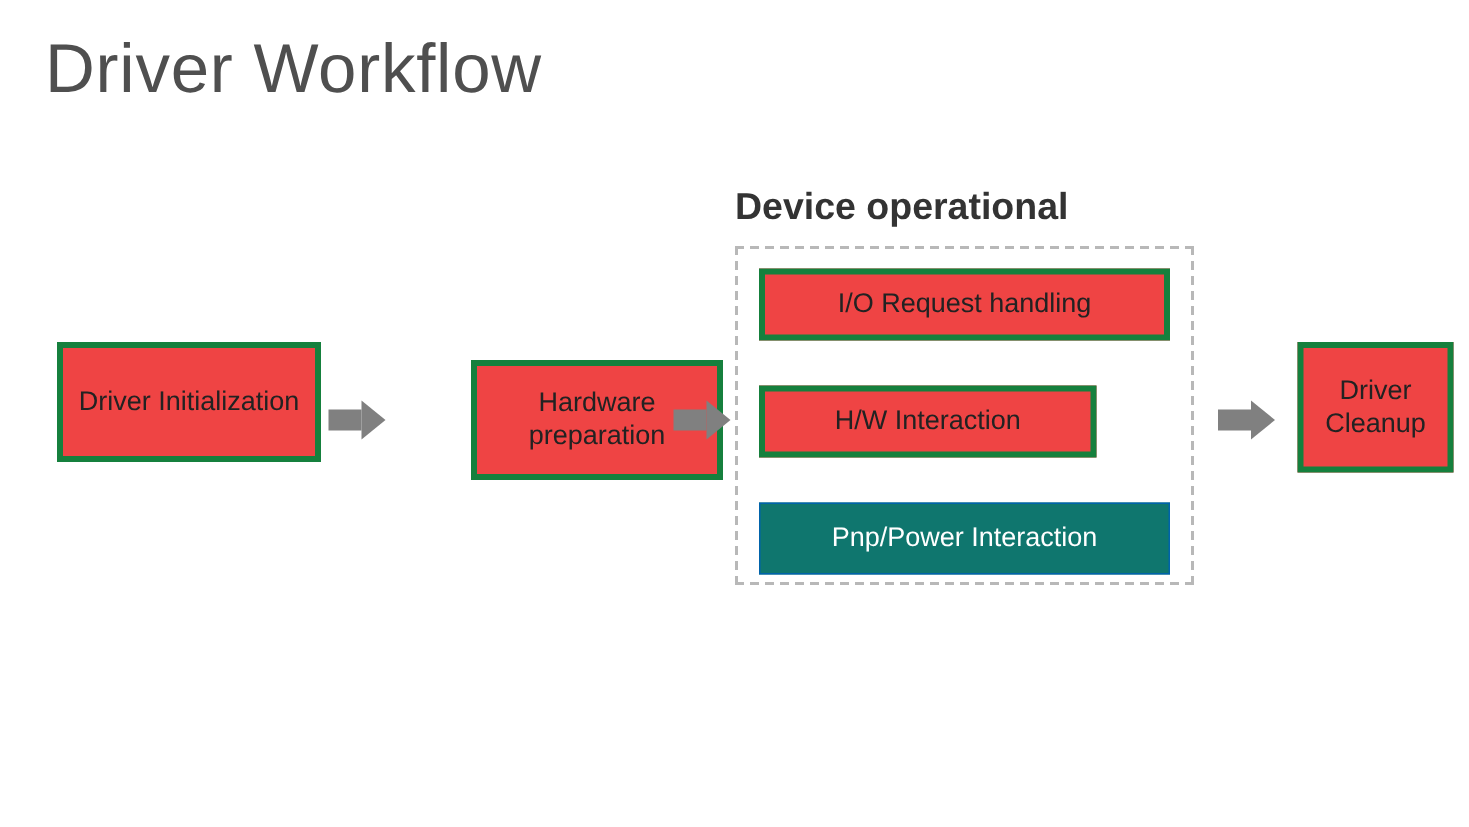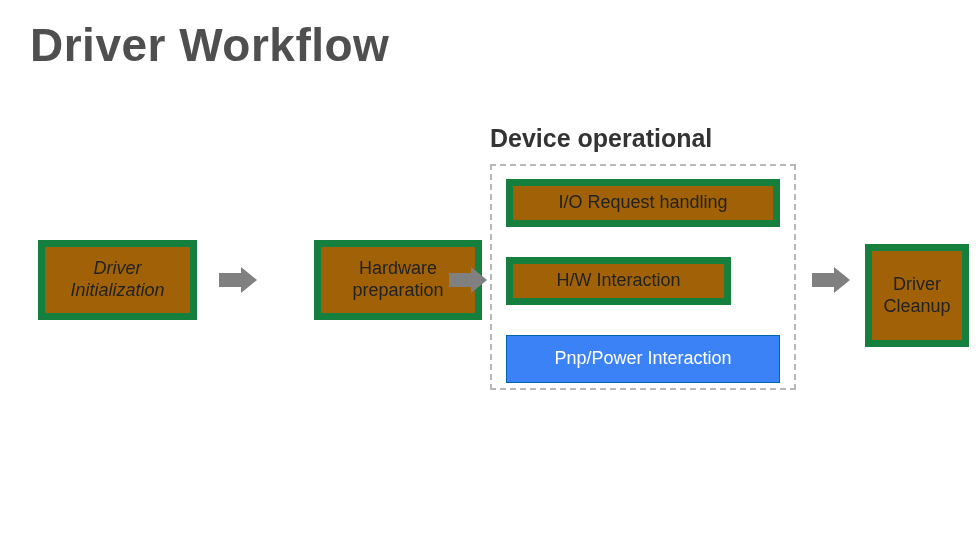--- a/index.html
+++ b/index.html
@@ -9,21 +9,21 @@
     background: #ffffff;
     font-family: "Segoe UI", Arial, sans-serif;
     position: relative;
     overflow: hidden;
   }
   .title {
     position: absolute;
     left: 30px;
     top: 18px;
     font-size: 46px;
-    font-weight: 700;
+    font-weight: 400;
     color: #4f4f4f;
     letter-spacing: 0.5px;
   }
   .section-label {
     position: absolute;
     left: 490px;
     top: 124px;
     font-size: 25px;
     font-weight: 600;
     color: #333333;
@@ -40,34 +40,34 @@
     position: absolute;
     display: flex;
     align-items: center;
     justify-content: center;
     text-align: center;
     font-size: 18px;
     line-height: 1.2;
     color: #222222;
   }
   .box-gray {
-    background: #a16207;
-    border: 7px solid #15803d;
+    background: #ef4444;
+    border: 4px solid #15803d;
   }
   .box-blue {
-    background: #3b82f6;
+    background: #0f766e;
     border: 1px solid #0063ab;
     color: #ffffff;
   }
-  .box-driver-init { left: 38px; top: 240px; width: 159px; height: 80px; font-style: italic; }
+  .box-driver-init { left: 38px; top: 228px; width: 176px; height: 80px; }
   .box-hw-prep     { left: 278px; top: 240px; width: 168px; height: 80px; margin-left: 36px; }
   .box-io          { left: 506px; top: 179px; width: 274px; height: 48px; }
   .box-hw-int      { left: 506px; top: 257px; width: 225px; height: 48px; }
   .box-pnp         { left: 506px; top: 335px; width: 274px; height: 48px; }
-  .box-cleanup     { left: 865px; top: 244px; width: 104px; height: 103px; }
+  .box-cleanup     { left: 865px; top: 228px; width: 104px; height: 87px; }
 
   .arrow {
     position: absolute;
     display: flex;
     align-items: center;
   }
   .arrow .shaft {
     width: 22px;
     height: 14px;
     background: #808080;

